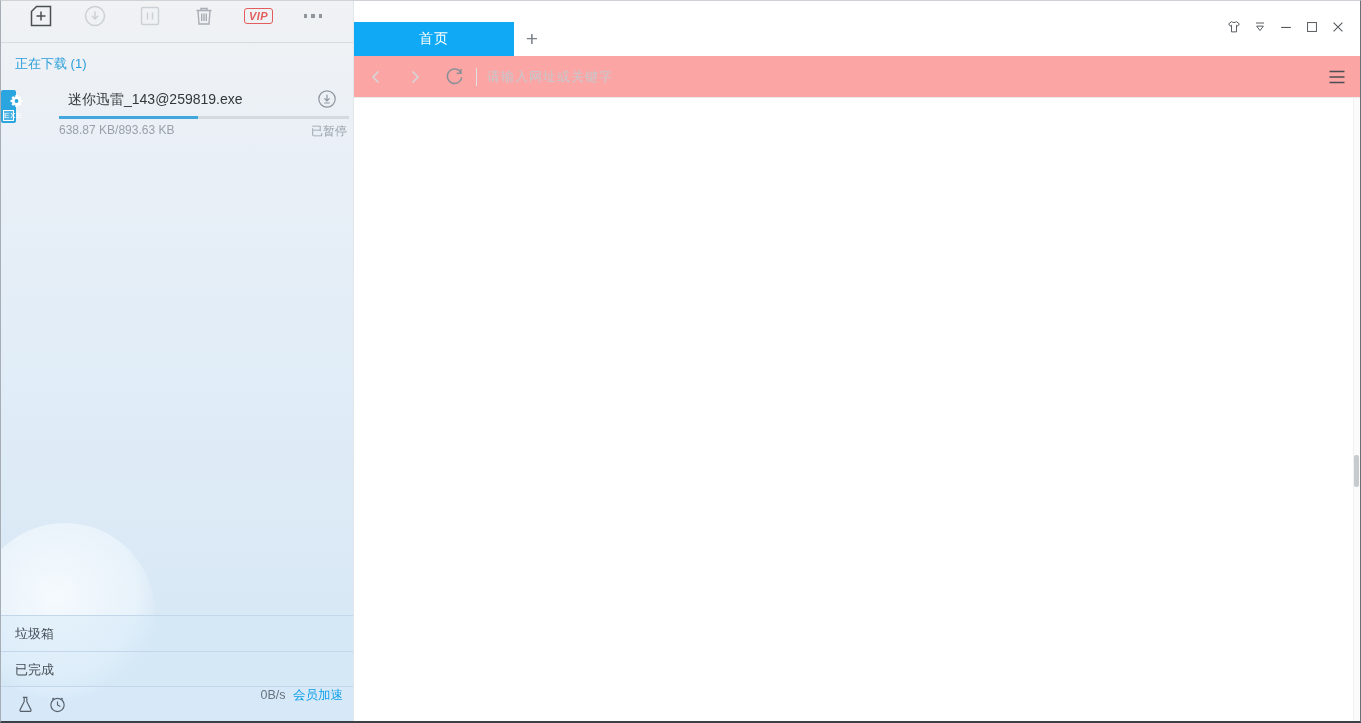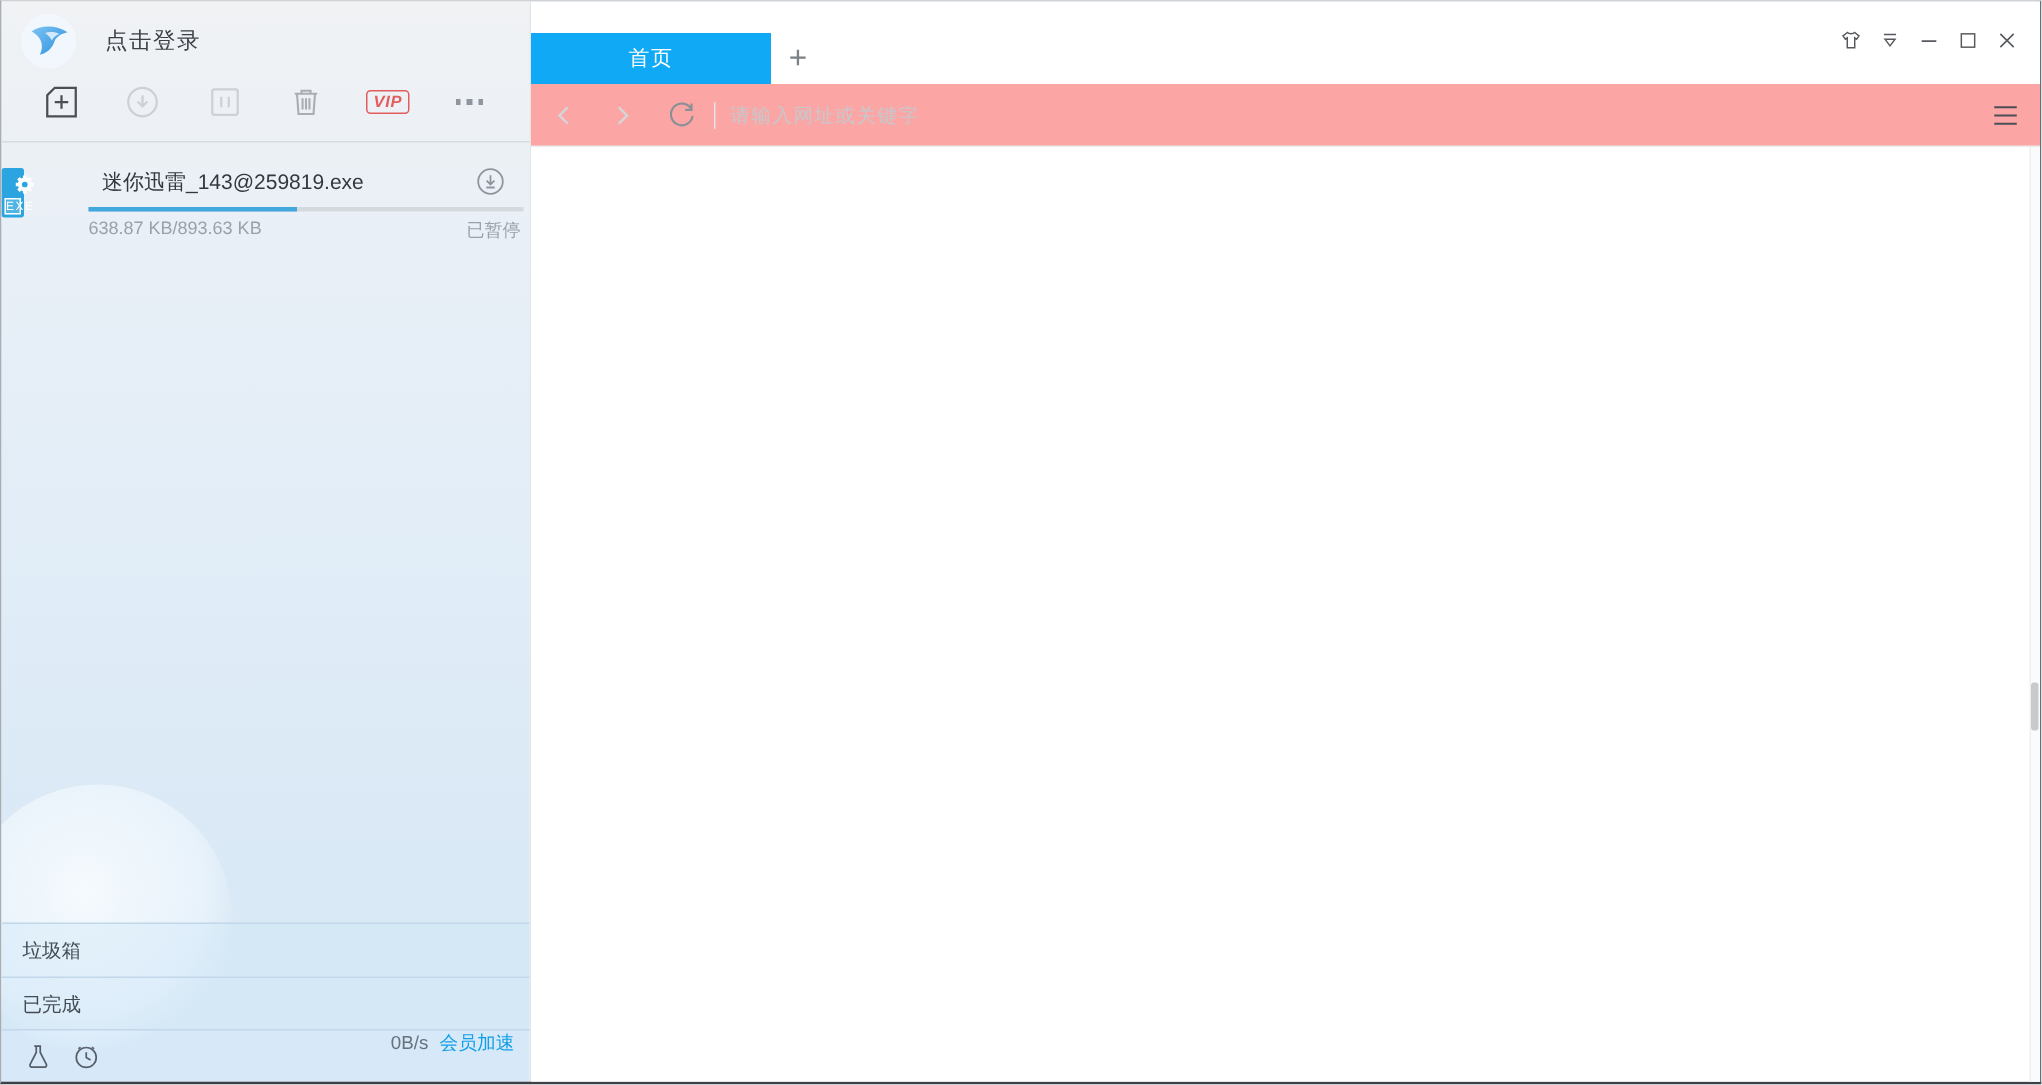--- a/index.html
+++ b/index.html
@@ -94,36 +94,20 @@
   svg { display:block; }
 </style>
 </head>
 <body>
 
 <div class="window">
 
   <div class="sidebar">
     <div class="moon"></div>
 
-    <div class="user-row">
-      <div class="logo-circle">
-        <svg width="37" height="37" viewBox="0 0 37 37">
-          <defs>
-            <linearGradient id="birdg" x1="0" y1="0" x2="1" y2="1">
-              <stop offset="0" stop-color="#7cc3f2"></stop>
-                <stop offset="1" stop-color="#2d8fe0"></stop>
-            </linearGradient>
-          </defs>
-          <circle cx="18.5" cy="18.5" r="18.5" fill="#f1f7fd"></circle>
-          <path d="M7 12 C13 7.5 24 7.5 31 12.5 C26.5 13.5 23.5 15.5 22.3 18.7 C21 23 17.5 26.5 12.5 27.5 C14.8 23.2 14.2 19 11.8 15.8 C10.3 13.9 8.5 12.8 7 12 Z" fill="url(#birdg)"></path>
-          <path d="M16 13 C19 12 23 12.2 25.5 13.6 C23 14.6 21.4 16 20.6 18 C19.5 16 18 14.3 16 13 Z" fill="#eaf5fd" opacity="0.85"></path>
-        </svg>
-      </div>
-      <span class="login-label">点击登录</span>
-    </div>
 
     <div class="toolbar">
       <div class="tool-btn">
         <svg width="28" height="28" viewBox="0 0 28 28" fill="none" stroke="#4a4f54" stroke-width="1.5">
           <path d="M9.5 4.5 H23.5 V23.5 H4.5 V9.5 Z"></path>
           <path d="M14 9.5 V18.5 M9.5 14 H18.5"></path>
         </svg>
       </div>
       <div class="tool-btn">
         <svg width="28" height="28" viewBox="0 0 28 28" fill="none" stroke="#ccd1d6" stroke-width="1.5">
@@ -151,20 +135,21 @@
         <span class="dots">
             <i></i>
             <i></i>
             <i></i>
           </span>
       </div>
     </div>
 
     <div class="sidebar-sep"></div>
 
+    <div class="section-title">正在下载 (1)</div>
 
     <div class="dl-item">
       <div class="file-icon">
         <div class="gear">
           <svg width="31" height="18" viewBox="0 0 31 18">
             <g stroke="#fff" stroke-width="2.4">
               <line x1="15.5" y1="3" x2="15.5" y2="15"></line>
               <line x1="9.5" y1="9" x2="21.5" y2="9"></line>
               <line x1="11.3" y1="4.8" x2="19.7" y2="13.2"></line>
               <line x1="19.7" y1="4.8" x2="11.3" y2="13.2"></line>

